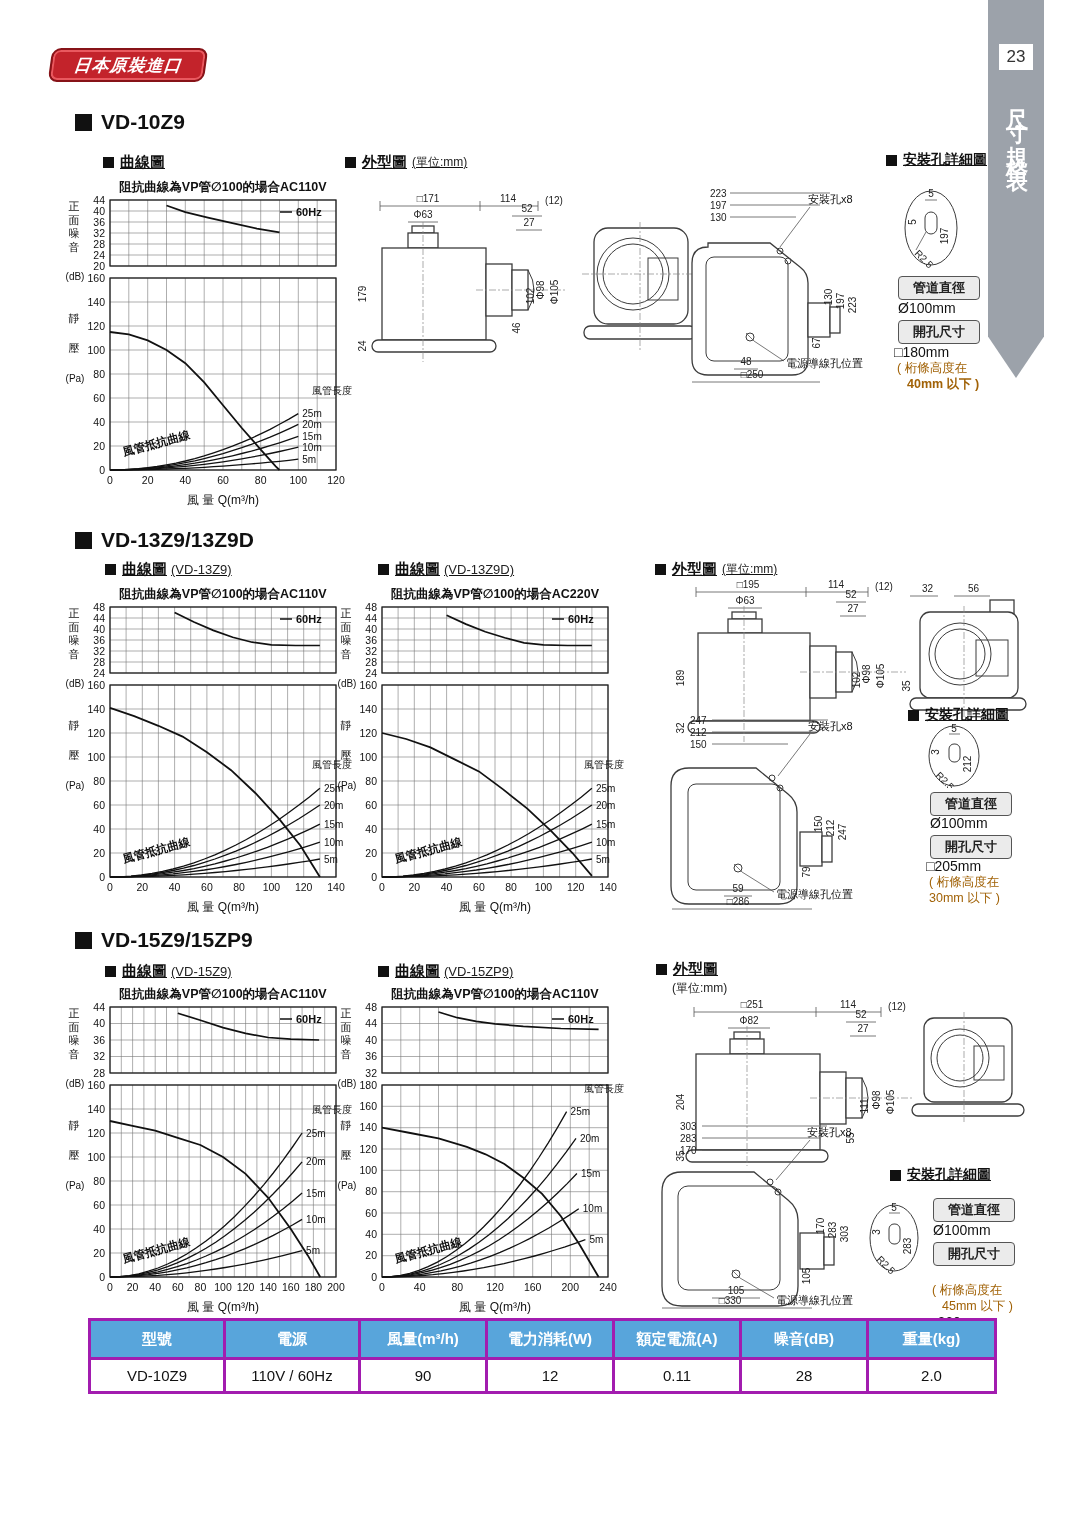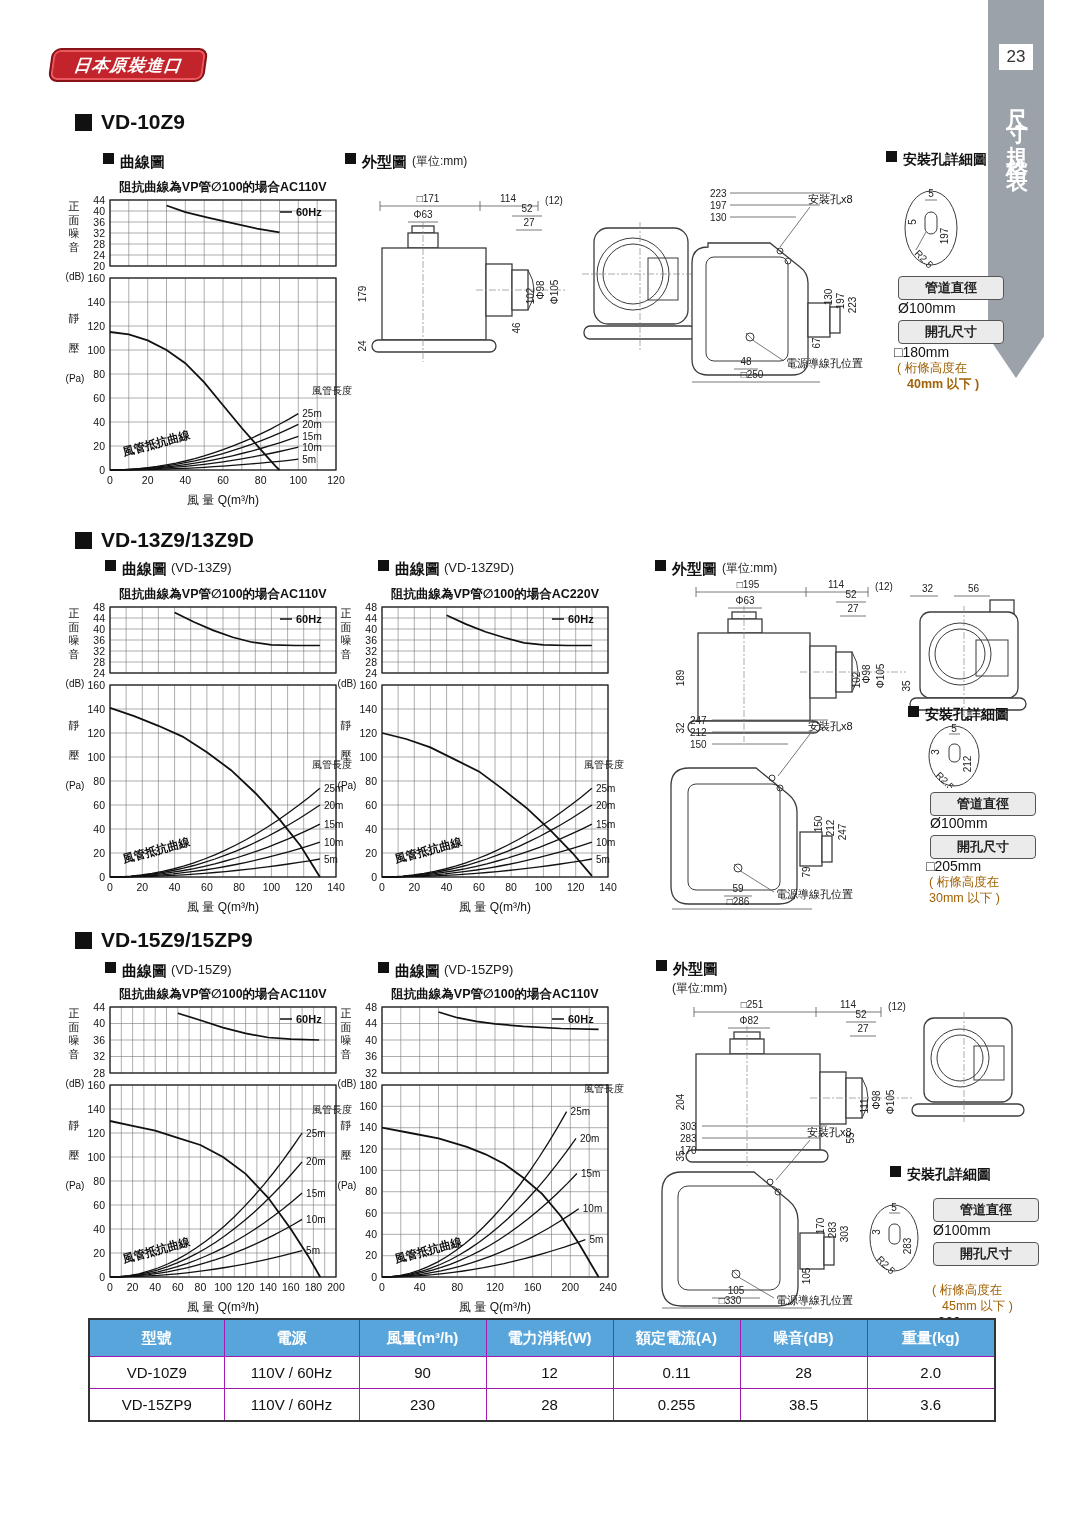--- a/index.html
+++ b/index.html
@@ -17,43 +17,43 @@
   .ribbon{position:absolute;left:988px;top:0;width:56px;height:378px;background:#9ca2aa;
           clip-path:polygon(0 0,100% 0,100% 89%,50% 100%,0 89%);}
   .pagenum{position:absolute;left:999px;top:44px;width:34px;height:26px;background:#fff;
            display:flex;align-items:center;justify-content:center;font-size:17px;color:#333;}
   .sidetab{position:absolute;left:1002px;top:92px;writing-mode:vertical-rl;text-orientation:upright;
            color:#fff;font-size:22px;letter-spacing:12px;font-weight:bold;}
 
   
   .sec-title{position:absolute;display:flex;align-items:center;font-size:21px;font-weight:bold;color:#111;}
   .sq{display:inline-block;width:17px;height:17px;background:#111;margin-right:9px;}
-  .sub-h{position:absolute;display:flex;align-items:flex-start;font-size:15px;font-weight:bold;color:#111;white-space:nowrap;}
+  .sub-h{position:absolute;display:flex;align-items:center;font-size:15px;font-weight:bold;color:#111;white-space:nowrap;text-decoration:underline;}
   .sq-s{display:inline-block;width:11px;height:11px;background:#111;margin-right:6px;}
   .sub-h .sfx{font-weight:normal;font-size:13px;margin-left:4px;color:#222;}
   .unit-note{font-weight:normal;font-size:12px;margin-left:5px;color:#222;}
   .unit-line{position:absolute;font-size:12px;color:#222;}
 
   
   .info-box{position:absolute;border:1.5px solid #555;background:#ebebeb;border-radius:4px;
-            font-size:13px;font-weight:bold;padding:2px 26px;color:#222;}
+            font-size:13px;font-weight:bold;padding:2px 14px;color:#222;}
   .info-val{position:absolute;font-size:14px;color:#111;}
   .beam-note{position:absolute;font-size:12.5px;color:#a16207;line-height:16px;}
 
   
   svg .sh{stroke:#3c3c3c;stroke-width:1.3;fill:#fff;}
   svg .sh2{stroke:#3c3c3c;stroke-width:1;fill:none;}
   svg .dl{stroke:#555;stroke-width:0.8;fill:none;}
   svg .cl{stroke:#888;stroke-width:0.7;stroke-dasharray:7 2 2 2;fill:none;}
   svg text.dim{font:10px "Liberation Sans","DejaVu Sans",sans-serif;fill:#222;}
   svg text.lbl{font:11px "Liberation Sans","DejaVu Sans",sans-serif;fill:#111;}
 
   
   .spec-table{position:absolute;left:88px;top:1318px;border-collapse:collapse;table-layout:fixed;}
-  .spec-table td,.spec-table th{border:1px solid #a21caf;text-align:center;font-size:15px;padding:0;}
+  .spec-table td,.spec-table th{border:3px solid #a21caf;text-align:center;font-size:15px;padding:0;}
   .spec-table th{background:#58a5db;color:#fff;font-weight:bold;height:36px;}
   .spec-table td{height:31px;color:#111;background:#fff;}
   .spec-table tr.alt td{background:#e2f0fa;}
   .spec-table{border:2px solid #333;}
 </style>
 </head>
 <body>
 
 <div class="page">
 
@@ -926,25 +926,16 @@
     <tbody>
         <tr>
           <td>VD-10Z9</td>
           <td>110V / 60Hz</td>
           <td>90</td>
           <td>12</td>
           <td>0.11</td>
           <td>28</td>
           <td>2.0</td>
         </tr>
-        <tr>
-          <td>VD-15ZP9</td>
-          <td>110V / 60Hz</td>
-          <td>230</td>
-          <td>28</td>
-          <td>0.255</td>
-          <td>38.5</td>
-          <td>3.6</td>
-        </tr>
       </tbody>
   </table>
 
 </div>
 
 </body></html>

